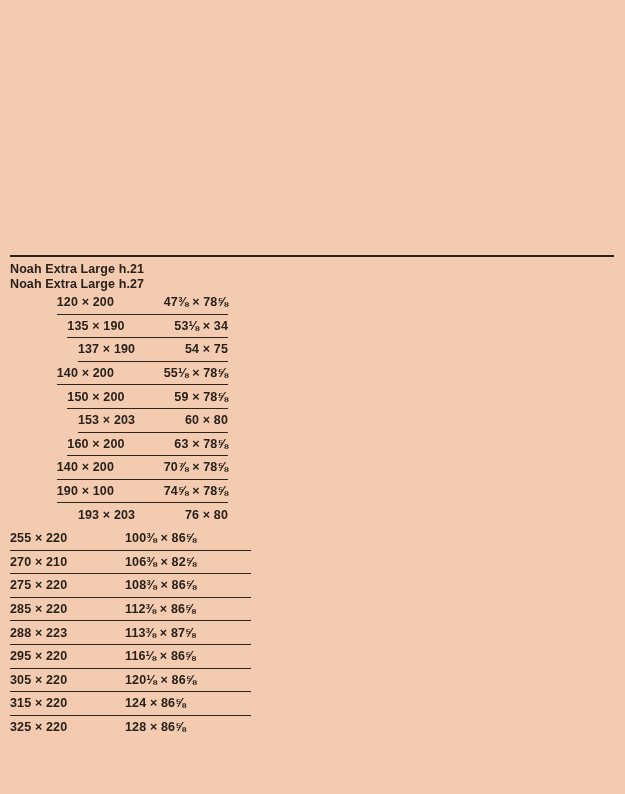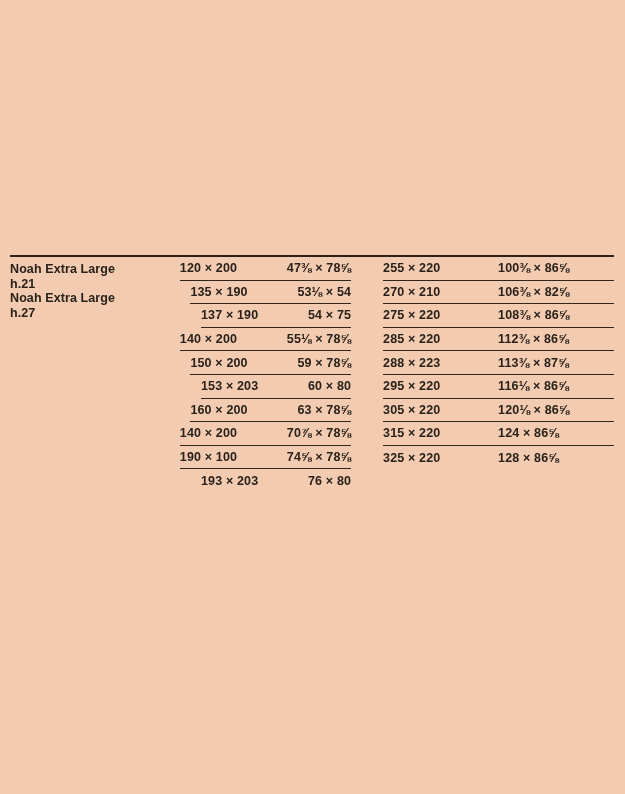--- a/index.html
+++ b/index.html
@@ -12,35 +12,36 @@
     overflow: hidden;
   }
   .size-table {
     position: absolute;
     top: 255px;
     left: 10px;
     width: 604px;
     border-top: 2.2px solid #29211a;
     display: flex;
     align-items: flex-start;
+    flex-direction: column;
   }
   .label-col {
     width: 138px;
     padding-top: 5px;
     font-size: 12.5px;
     font-weight: 700;
     line-height: 14.5px;
     letter-spacing: 0.1px;
   }
   .group {
     display: flex;
     flex-direction: column;
   }
   .group-left  { width: 218px; margin-right: 7px; align-items: flex-end; }
-  .group-right { width: 241px; margin-left: 25px; }
+  .group-right { width: 241px; }
   .size-row {
     display: flex;
     align-items: center;
     height: 23.6px;
     border-bottom: 1.5px solid #2e251d;
     font-size: 12.5px;
     font-weight: 700;
     letter-spacing: 0.15px;
     white-space: nowrap;
   }
@@ -61,21 +62,21 @@
 
   <div class="group group-left">
 
       <div class="size-row">
         <span class="cm-cell">120 × 200</span>
         <span class="in-cell">47⅜ × 78⅝</span>
       </div>
 
       <div class="size-row">
         <span class="cm-cell">135 × 190</span>
-        <span class="in-cell">53⅛ × 54</span>
+        <span class="in-cell">53⅛ × 34</span>
       </div>
 
       <div class="size-row">
         <span class="cm-cell">137 × 190</span>
         <span class="in-cell">54 × 75</span>
       </div>
 
       <div class="size-row">
         <span class="cm-cell">140 × 200</span>
         <span class="in-cell">55⅛ × 78⅝</span>

